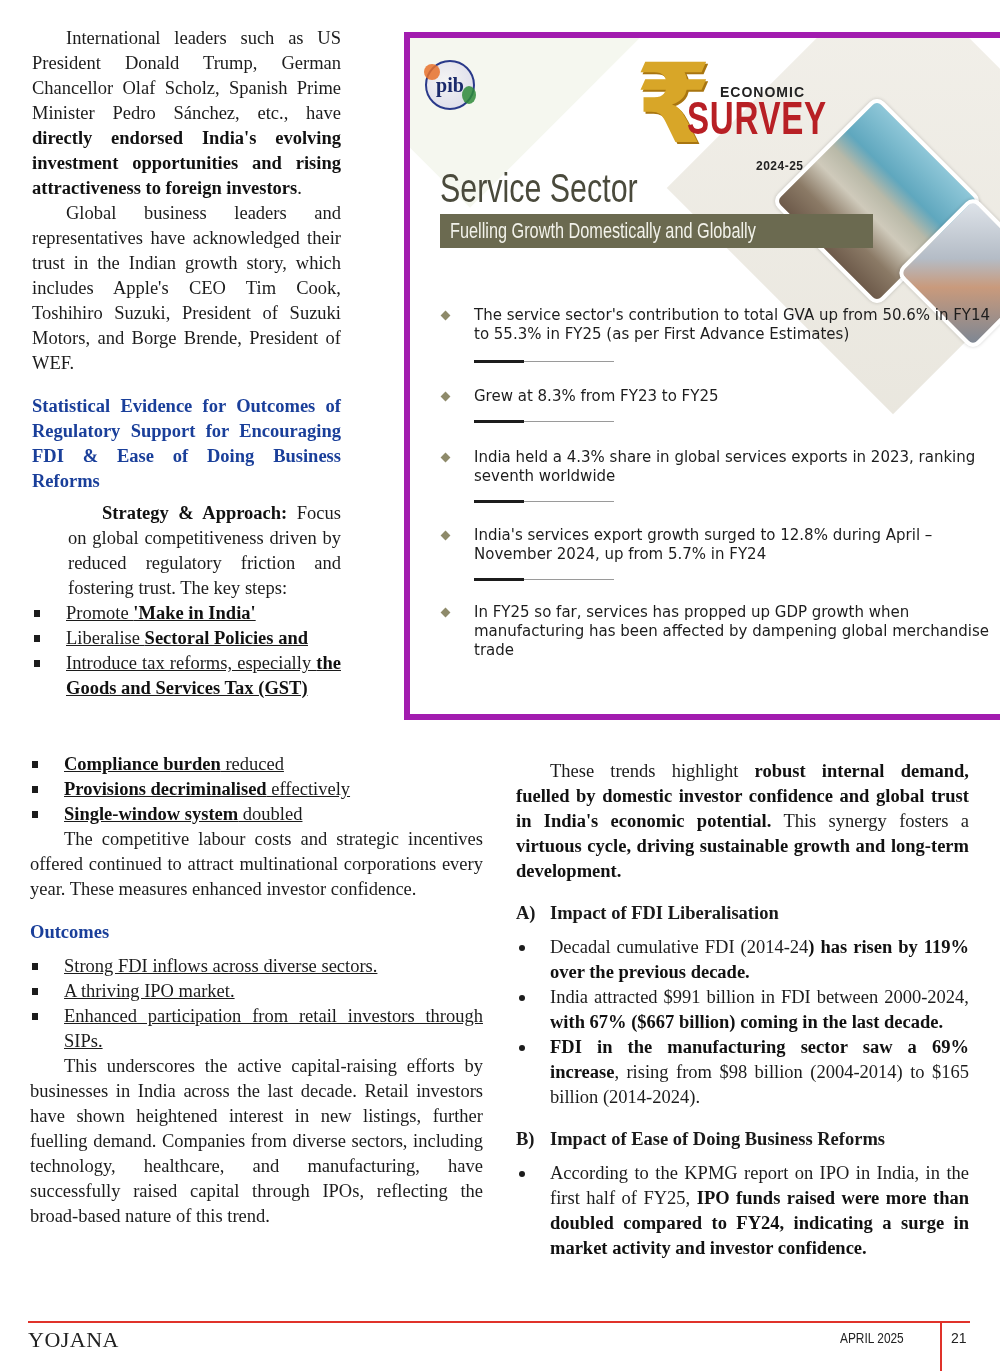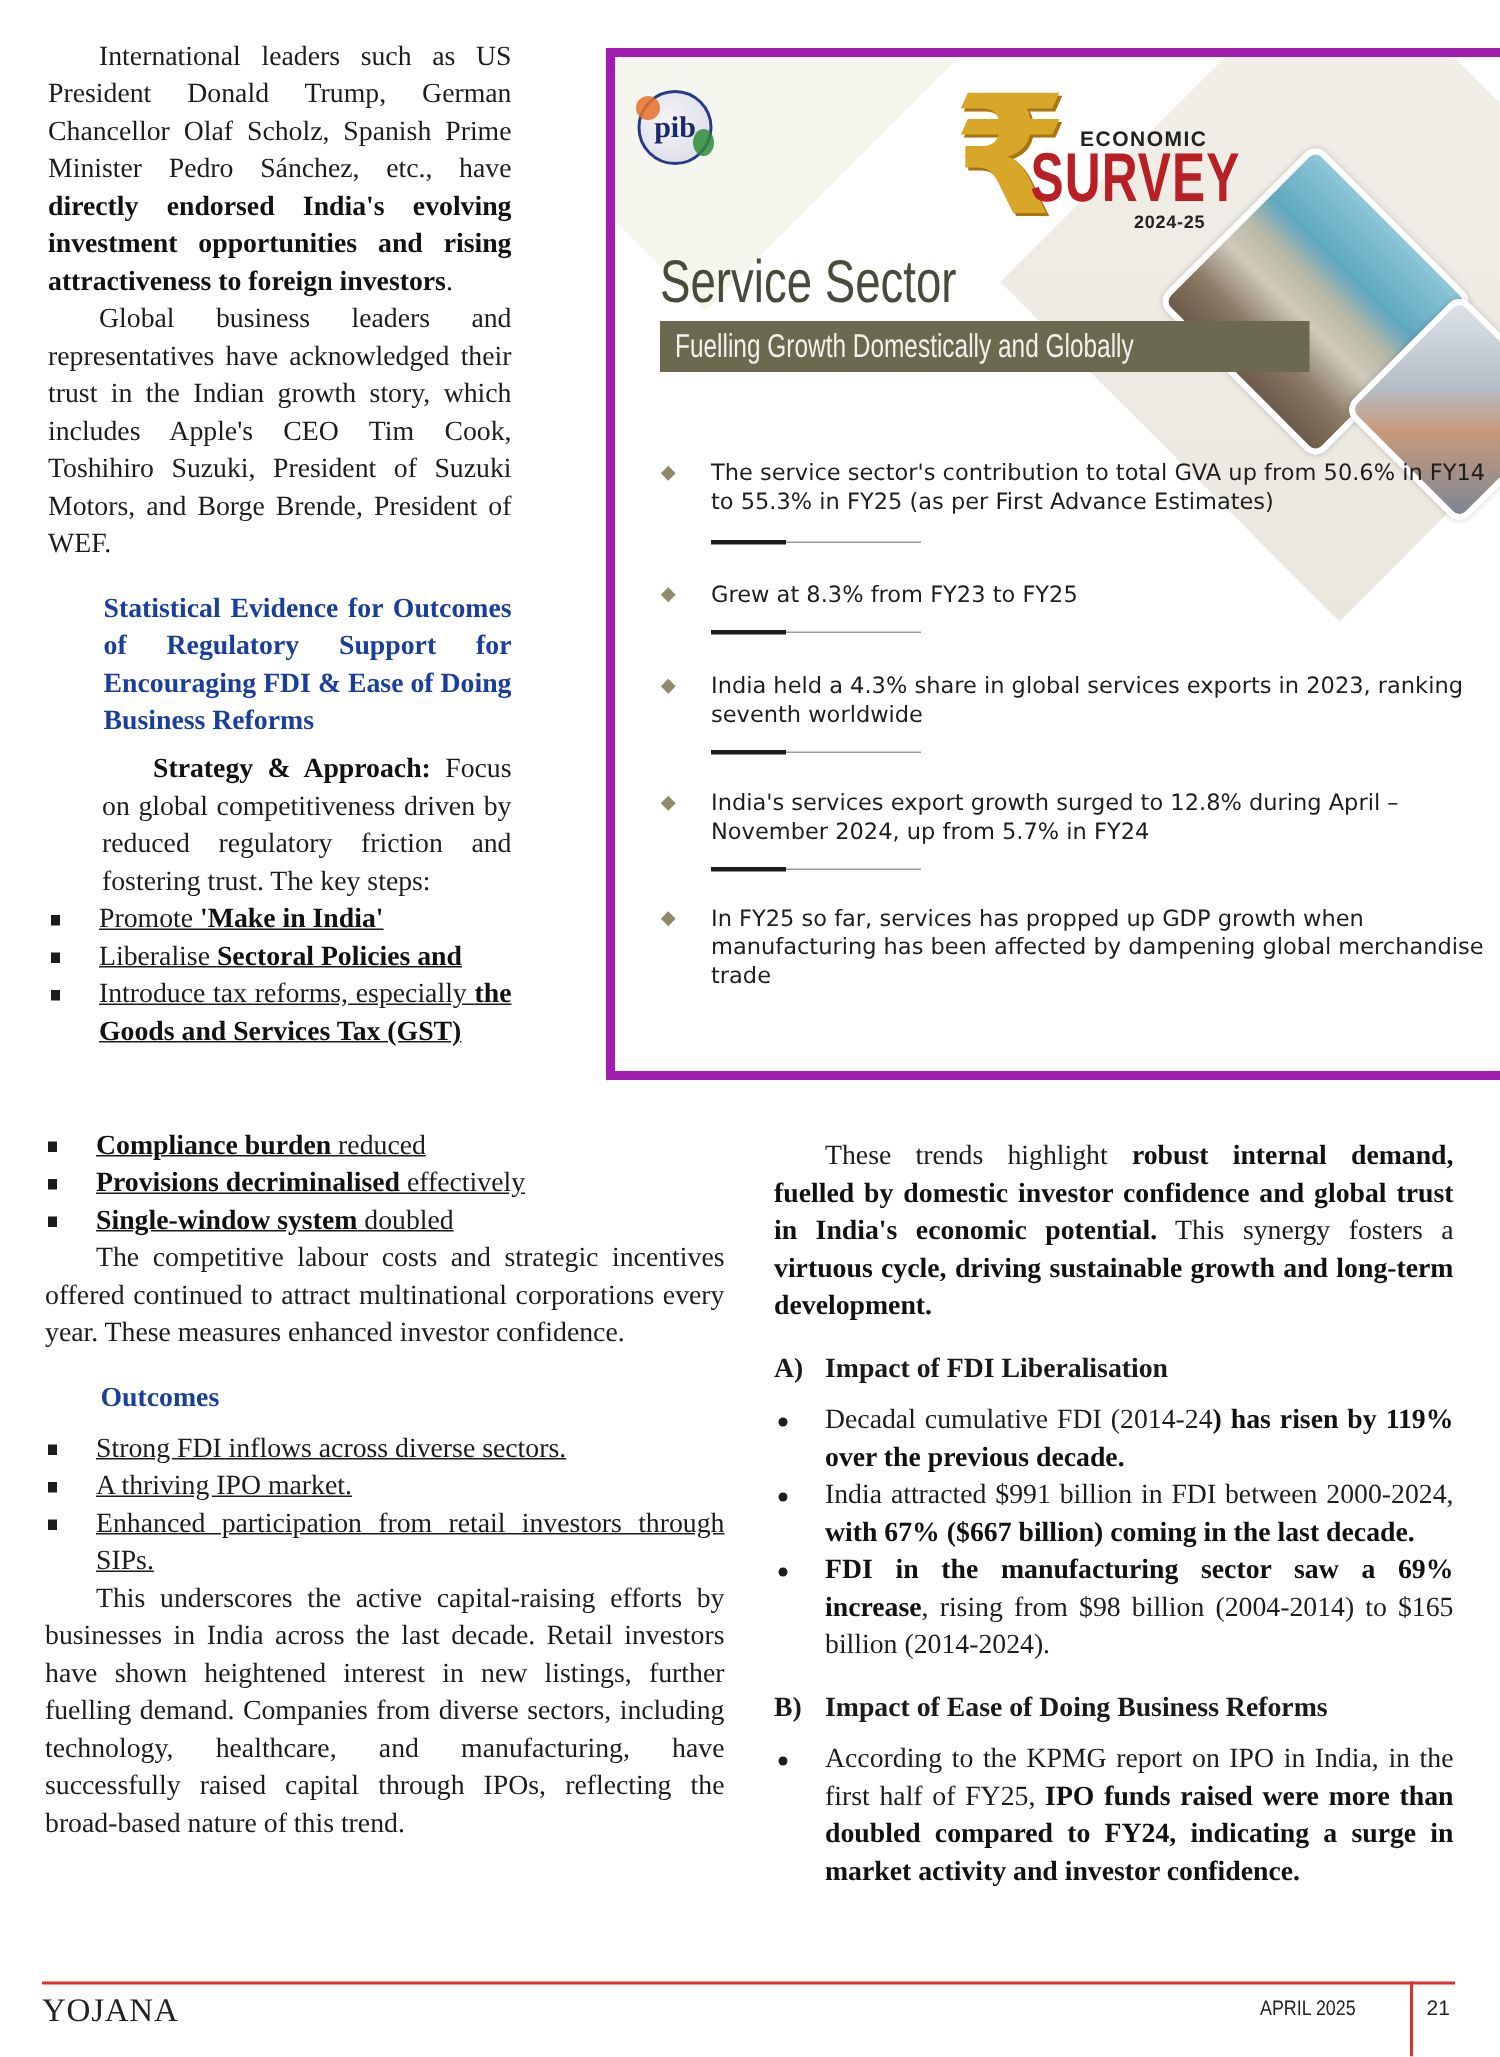--- a/index.html
+++ b/index.html
@@ -4,38 +4,38 @@
 <style>
   * { box-sizing: border-box; margin: 0; padding: 0; }
   html, body { width: 1000px; height: 1371px; background: #ffffff; overflow: hidden; }
   body { position: relative; font-family: "DejaVu Serif", "Liberation Serif", serif; color: #1a1a1a; }
   .col-text { font-family: "Liberation Serif", serif; font-size: 18.5px; line-height: 25px; text-align: justify; color: #1c1c1c; }
   .indent { text-indent: 34px; }
   b { font-weight: bold; color: #111; }
 
   
   #left-top { position: absolute; left: 32px; top: 26px; width: 309px; }
-  .heading-blue { color: #1a3f9a; font-weight: bold; font-family: "Liberation Serif", serif; font-size: 18.5px; line-height: 25px; text-align: justify; text-align-last: left; margin-left: 37px; }
+  .heading-blue { color: #1a3f9a; font-weight: bold; font-family: "Liberation Serif", serif; font-size: 18.5px; line-height: 25px; text-align: justify; text-align-last: left; }
   .sq-list { list-style: none; }
   .sq-list li { position: relative; padding-left: 34px; text-align: justify; text-decoration: underline; }
   .sq-list li .sq { position: absolute; left: 2px; top: 9px; width: 6px; height: 7px; background: #1c1c1c; }
 
   #left-bottom { position: absolute; left: 30px; top: 752px; width: 453px; }
 
   
   #infobox { position: absolute; left: 357px; top: 32px; width: 615px; height: 688px; border: 6px solid #a21caf; background: #ffffff; overflow: hidden; margin-left: 47px; }
   .deco-tri1 { position: absolute; right: -40px; top: -10px; width: 320px; height: 320px; background: linear-gradient(135deg, #e8e4d9, #d8d3c4); transform: rotate(45deg); opacity: 0.55; }
   .deco-tri2 { position: absolute; left: -60px; top: -120px; width: 240px; height: 240px; background: #eef2e4; transform: rotate(45deg); opacity: 0.6; }
   .pib-logo { position: absolute; left: 15px; top: 22px; width: 50px; height: 50px; border-radius: 50%; background: radial-gradient(circle at 40% 40%, #f4f4f4, #d8d8e8); border: 2px solid #2a3a8a; display: flex; align-items: center; justify-content: center; font-family: "Liberation Serif", serif; font-weight: bold; font-size: 20px; color: #1b2a6b; }
   .pib-logo::before { content: ""; position: absolute; left: -3px; top: 2px; width: 16px; height: 16px; border-radius: 50%; background: #e8712a; opacity: 0.85; }
   .pib-logo::after { content: ""; position: absolute; right: -3px; bottom: 4px; width: 14px; height: 18px; border-radius: 50%; background: #2e8b3a; opacity: 0.85; }
   .rupee { position: absolute; left: 225px; top: 16px; font-family: "DejaVu Sans", sans-serif; font-size: 110px; line-height: 100px; font-weight: bold; color: #d8a628; text-shadow: 2px 2px 0 #a87510; }
   .es-economic { position: absolute; left: 310px; top: 46px; font-family: Liberation Sans, sans-serif; font-weight: bold; font-size: 14px; letter-spacing: 1px; color: #222; }
   .es-survey { position: absolute; left: 277px; top: 56px; font-family: "Liberation Sans", sans-serif; font-weight: bold; font-size: 46px; line-height: 48px; color: #b82025; transform: scaleX(0.72); transform-origin: left top; letter-spacing: 1px; }
-  .es-year { position: absolute; left: 346px; top: 103px; font-family: "Liberation Sans", sans-serif; font-weight: bold; font-size: 12px; color: #222; letter-spacing: 0.5px; }
+  .es-year { position: absolute; left: 346px; top: 121px; font-family: "Liberation Sans", sans-serif; font-weight: bold; font-size: 12px; color: #222; letter-spacing: 0.5px; }
   .title-service { position: absolute; left: 30px; top: 128px; font-family: "Liberation Sans", sans-serif; font-size: 40px; line-height: 44px; color: #4a4a3c; transform: scaleX(0.76); transform-origin: left top; }
   .subtitle-bar { position: absolute; left: 30px; top: 176px; background: #6b6a50; color: #f2f2ea; font-family: "Liberation Sans", sans-serif; font-size: 22px; line-height: 34px; padding: 0 10px; white-space: nowrap; }
   .subtitle-bar span { display: inline-block; transform: scaleX(0.74); transform-origin: left center; }
   .photo-port { position: absolute; left: 392px; top: 88px; width: 150px; height: 150px; transform: rotate(45deg); border: 4px solid #fff; border-radius: 10px; overflow: hidden; box-shadow: 0 0 4px rgba(0,0,0,0.2); background: linear-gradient(180deg, #8fc7d8 0%, #5fa7be 30%, #b9b9a8 45%, #cfcabb 60%, #8b7a66 80%, #6d5a4a 100%); }
   .photo-hand { position: absolute; left: 508px; top: 180px; width: 110px; height: 110px; transform: rotate(45deg); border: 4px solid #fff; border-radius: 10px; overflow: hidden; box-shadow: 0 0 4px rgba(0,0,0,0.2); background: linear-gradient(135deg, #dfe4ea 0%, #b4bcc6 40%, #c99a7c 60%, #7b8694 100%); }
 
   .info-list { position: absolute; left: 30px; top: 268px; width: 560px; font-family: "DejaVu Sans", "Liberation Sans", sans-serif; font-size: 15px; line-height: 19px; color: #1d1d1d; list-style: none; }
   .info-item { position: relative; padding-left: 34px; }
   .info-item .dia { position: absolute; left: 2px; top: 6px; width: 7px; height: 7px; background: #8e8a6a; transform: rotate(45deg); }
   .divider { margin: 0 0 0 34px; width: 140px; height: 3px; position: relative; }

